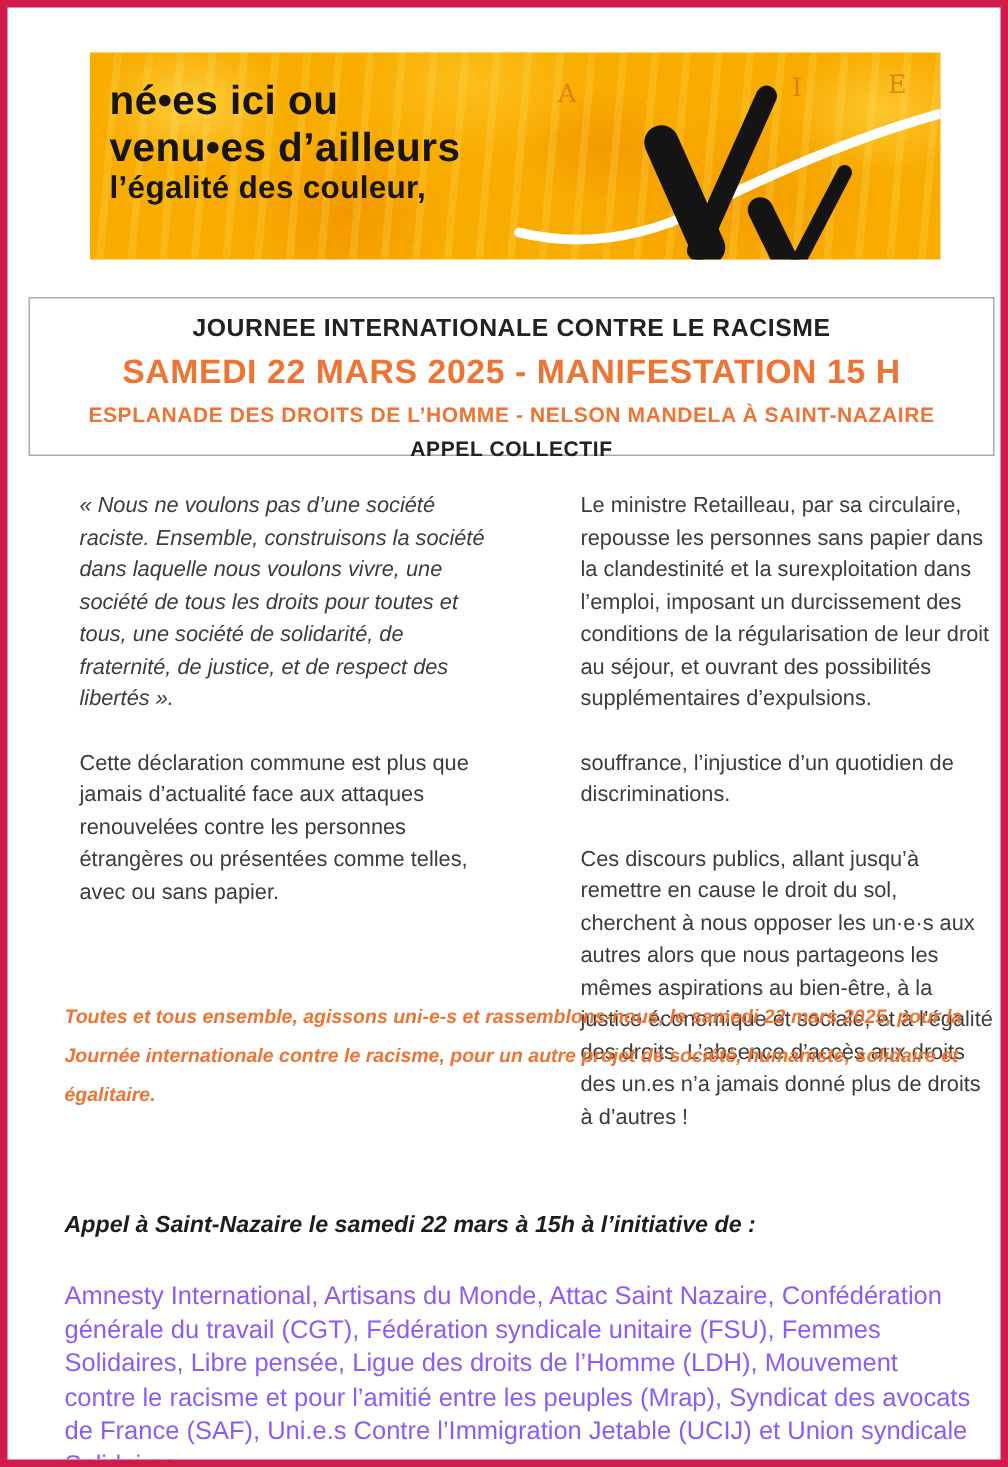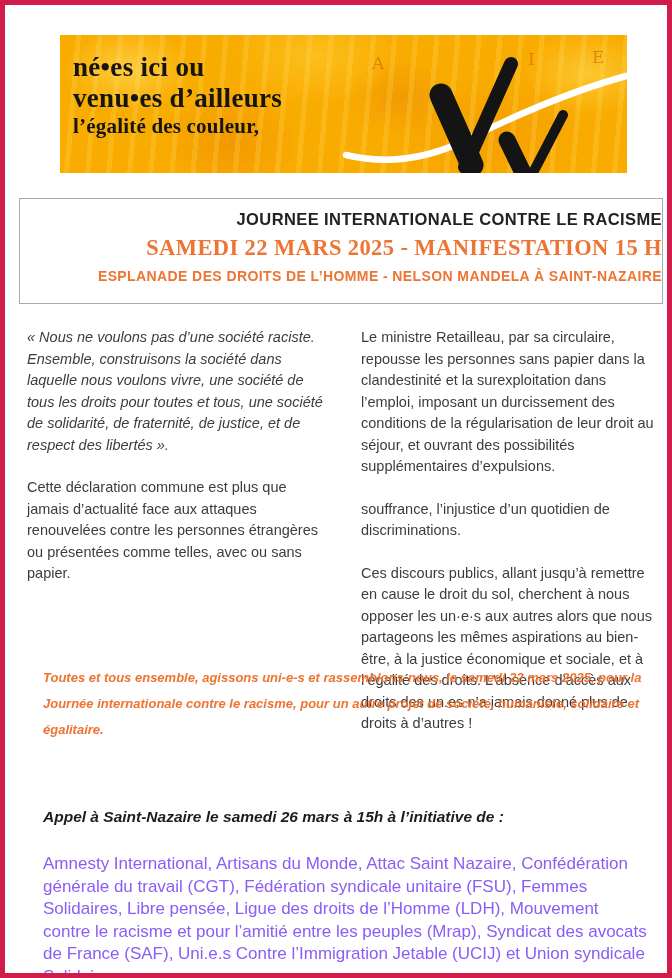--- a/index.html
+++ b/index.html
@@ -32,46 +32,46 @@
     font-size:17px;letter-spacing:2px;
     color:rgba(196,92,0,.55);
     user-select:none;
   }
   .ml-a{left:312px;top:18px;}
   .ml-i{left:468px;top:14px;}
   .ml-e{left:532px;top:12px;}
   .banner-art{position:absolute;left:0;top:0;width:567px;height:138px;}
   .banner-text{
     position:absolute;left:13px;top:17px;
-    font-family:Liberation Serif, serif;
+    font-family:Liberation Sans, sans-serif;
     font-weight:700;color:#161514;
   }
   .bl{white-space:nowrap;}
   .bl.lg{font-size:27px;line-height:31px;letter-spacing:.3px;}
   .bl.sm{font-size:21px;line-height:24px;letter-spacing:.2px;}
 
   
   .header-box{
     position:absolute;left:14px;top:193px;width:644px;height:106px;
     box-sizing:border-box;border:1px solid #a9a9a9;
-    text-align:right;
+    text-align:center;
   }
   .hb-line{letter-spacing:.4px;}
   .hb1{margin-top:11px;font-size:16.5px;font-weight:700;color:#222222;}
-  .hb2{margin-top:6px;font-size:22.5px;font-weight:700;color:#ed7433;font-family:Liberation Serif, serif;}
+  .hb2{margin-top:6px;font-size:22.5px;font-weight:700;color:#ed7433;}
   .hb3{margin-top:7px;font-size:14px;font-weight:700;color:#ed7433;}
   .hb4{margin-top:7px;font-size:14px;font-weight:700;color:#222222;}
 
   
   .columns{
     position:absolute;left:22px;top:322px;width:636px;
     display:flex;gap:32px;
     color:#3c3c3c;font-size:14.5px;line-height:21.5px;
   }
-  .col{flex:1 1 0;min-width:0;}
+  .col{flex:1 1 0;min-width:0;margin-left:26px;}
   .col p{margin:0 0 21px 0;}
   .col p.quote{font-style:italic;}
 
   
   .cta{
     position:absolute;left:38px;top:660px;width:606px;
     margin:0;
     font-size:13px;line-height:26px;
     font-weight:700;font-style:italic;color:#ed7433;
   }
@@ -111,33 +111,34 @@
       <div class="bl lg">né•es ici ou</div>
       <div class="bl lg">venu•es d’ailleurs</div>
       <div class="bl sm">l’égalité des couleur,</div>
     </div>
   </div>
 
   <div class="header-box">
     <div class="hb-line hb1">JOURNEE INTERNATIONALE CONTRE LE RACISME</div>
     <div class="hb-line hb2">SAMEDI 22 MARS 2025 - MANIFESTATION 15 H</div>
     <div class="hb-line hb3">ESPLANADE DES DROITS DE L’HOMME - NELSON MANDELA À SAINT-NAZAIRE</div>
+    <div class="hb-line hb4">APPEL COLLECTIF</div>
   </div>
 
   <div class="columns">
     <div class="col">
       <p class="quote">« Nous ne voulons pas d’une société raciste. Ensemble, construisons la société dans laquelle nous voulons vivre, une société de tous les droits pour toutes et tous, une société de solidarité, de fraternité, de justice, et de respect des libertés ».</p>
       <p>Cette déclaration commune est plus que jamais d’actualité face aux attaques renouvelées contre les personnes étrangères ou présentées comme telles, avec ou sans papier.</p>
     </div>
     <div class="col">
       <p>Le ministre Retailleau, par sa circulaire, repousse les personnes sans papier dans la clandestinité et la surexploitation dans l’emploi, imposant un durcissement des conditions de la régularisation de leur droit au séjour, et ouvrant des possibilités supplémentaires d’expulsions.</p>
       <p>souffrance, l’injustice d’un quotidien de discriminations.</p>
       <p>Ces discours publics, allant jusqu’à remettre en cause le droit du sol, cherchent à nous opposer les un·e·s aux autres alors que nous partageons les mêmes aspirations au bien-être, à la justice économique et sociale, et à l’égalité des droits. L’absence d’accès aux droits des un.es n’a jamais donné plus de droits à d’autres !</p>
     </div>
   </div>
 
   <p class="cta">Toutes et tous ensemble, agissons uni-e-s et rassemblons-nous, le samedi 22 mars 2025, pour la Journée internationale contre le racisme, pour un autre projet de société, humaniste, solidaire et égalitaire.</p>
 
-  <p class="initiative">Appel à Saint-Nazaire le samedi 26 mars à 15h à l’initiative de :</p>
+  <p class="initiative">Appel à Saint-Nazaire le samedi 22 mars à 15h à l’initiative de :</p>
 
   <p class="orgs">Amnesty International, Artisans du Monde, Attac Saint Nazaire, Confédération générale du travail (CGT), Fédération syndicale unitaire (FSU), Femmes Solidaires, Libre pensée, Ligue des droits de l’Homme (LDH), Mouvement contre le racisme et pour l’amitié entre les peuples (Mrap), Syndicat des avocats de France (SAF), Uni.e.s Contre l’Immigration Jetable (UCIJ) et Union syndicale Solidaires.</p>
 
 </div>
 
 </body></html>

